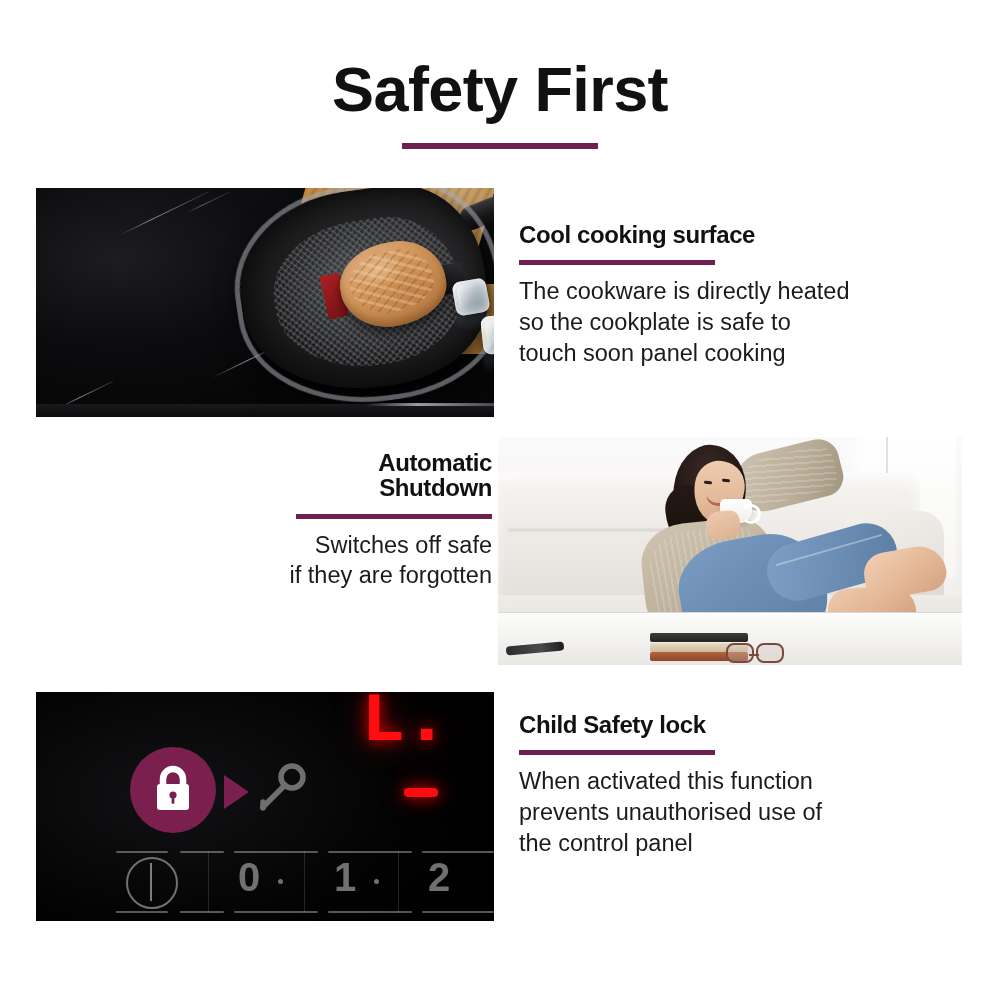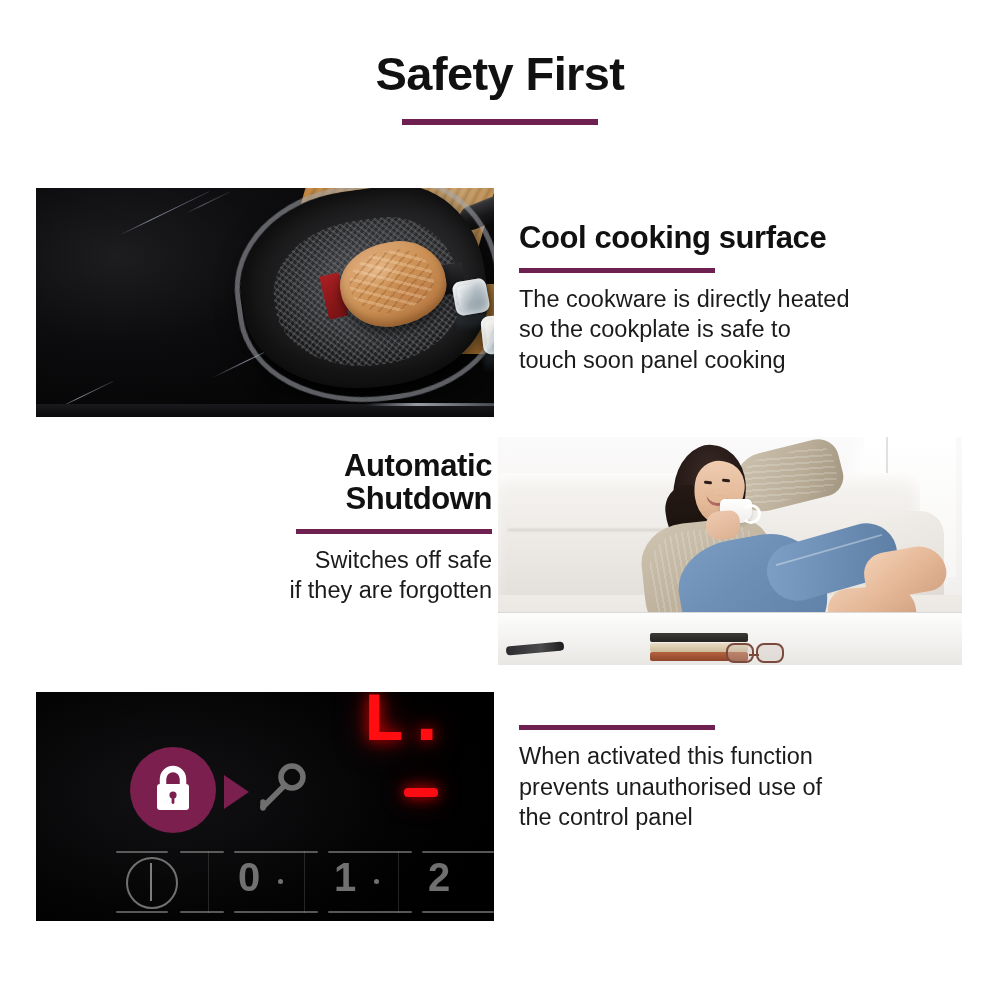--- a/index.html
+++ b/index.html
@@ -20,43 +20,43 @@
 
   .page { position: absolute; inset: 0; }
 
   
   .header {
     position: absolute;
     top: 42px; left: 0; right: 0;
     text-align: center;
   }
   .page-title {
-    font-size: 47px;
+    font-size: 63px;
     font-weight: 700;
     letter-spacing: -0.6px;
     line-height: 1.0;
     color: #111111;
-    margin: 8px;
+    margin: 16px;
   }
   .title-rule {
     width: 196px;
     height: 6px;
     background: #6E2050;
     margin: 22px auto 0 auto;
   }
 
   .media {
     position: absolute;
     overflow: hidden;
     background: #000;
   }
 
   .copy { position: absolute; }
   .copy-title {
-    font-size: 31px;
+    font-size: 24px;
     font-weight: 700;
     line-height: 1.06;
     letter-spacing: -0.4px;
     color: #111111;
     margin: 0;
   }
   .copy-rule {
     width: 196px;
     height: 5px;
     background: #6E2050;
@@ -612,19 +612,20 @@
 
       <div class="ctrl-dash-bot" style="left:4px;  width:52px; bottom:0;"></div>
       <div class="ctrl-dash-bot" style="left:68px; width:44px; bottom:0;"></div>
       <div class="ctrl-dash-bot" style="left:122px;width:84px; bottom:0;"></div>
       <div class="ctrl-dash-bot" style="left:216px;width:84px; bottom:0;"></div>
       <div class="ctrl-dash-bot" style="left:310px;width:72px; bottom:0;"></div>
     </div>
   </div>
 
   <div class="copy" style="left:519px; top:712px; width:444px;">
+    <h2 class="copy-title">Child Safety lock</h2>
     <div class="copy-rule"></div>
     <p class="copy-body">When activated this function
 prevents unauthorised use of
 the control panel</p>
   </div>
 
 </div>
 
 </body></html>

